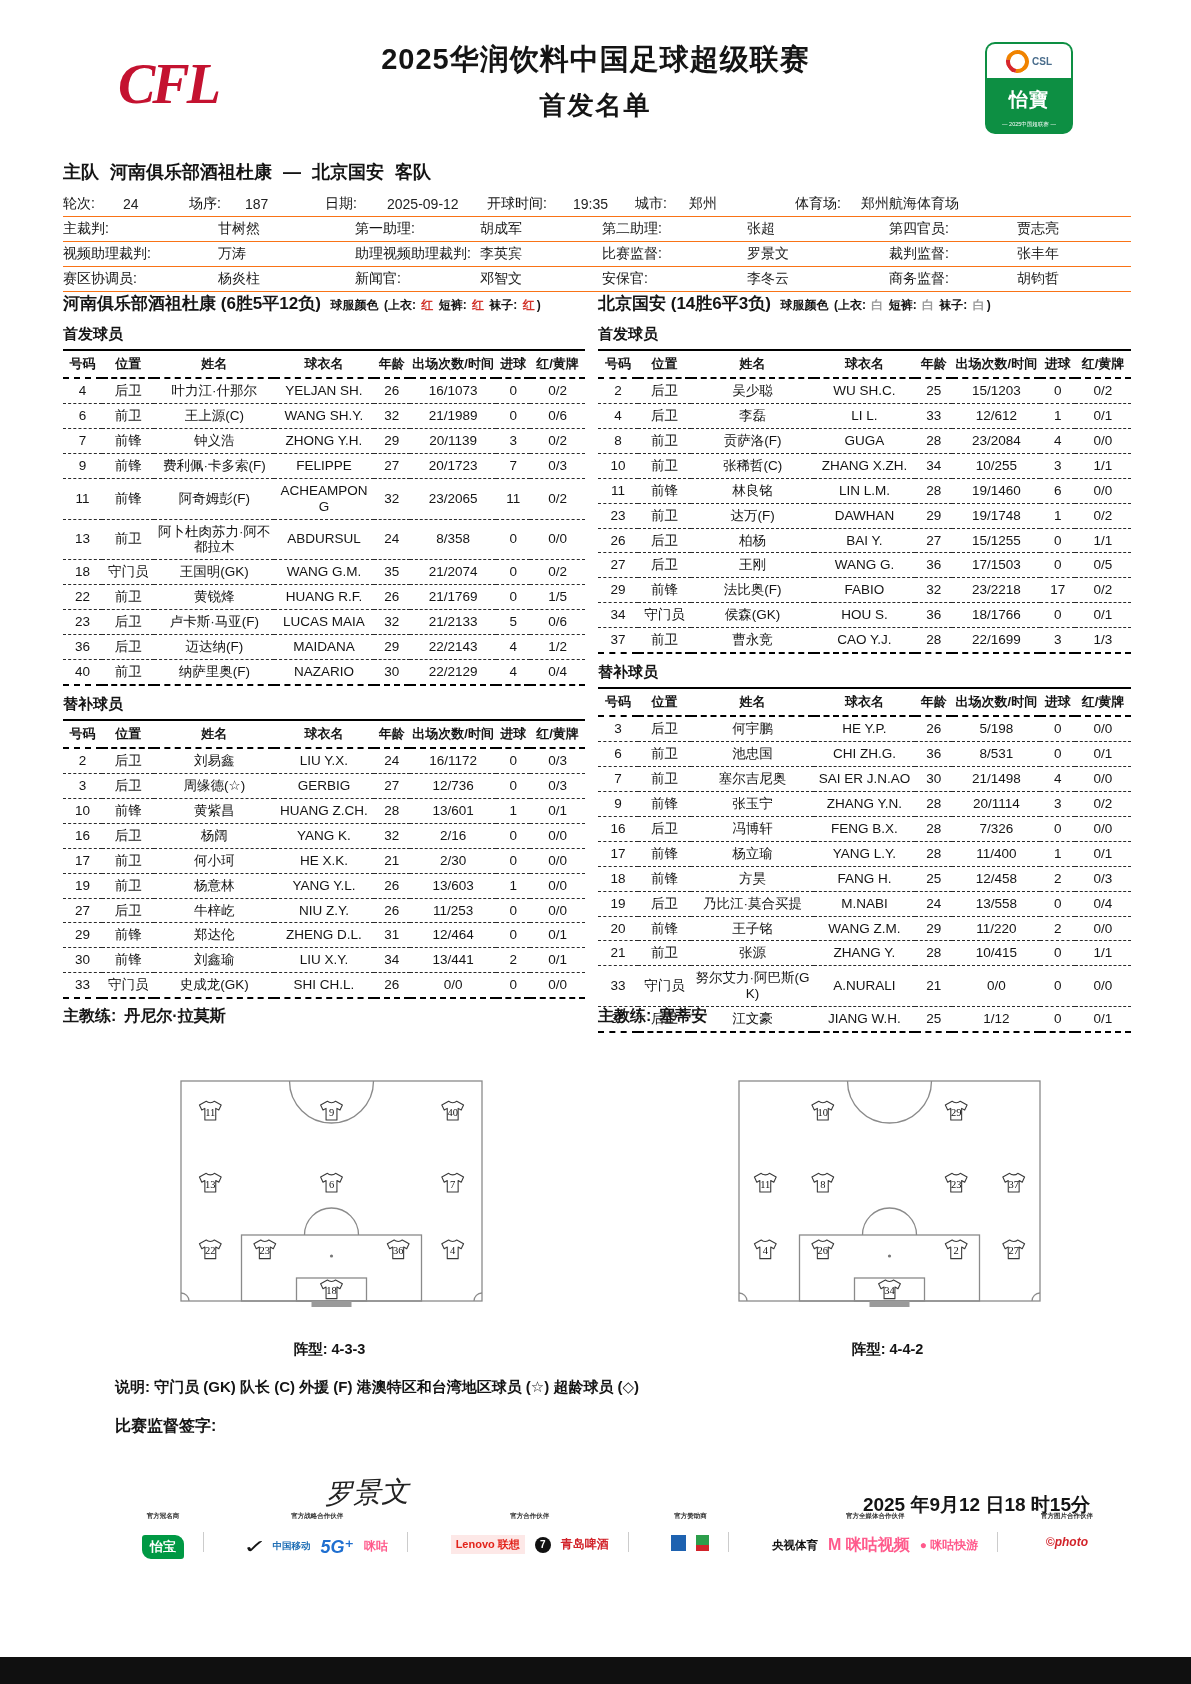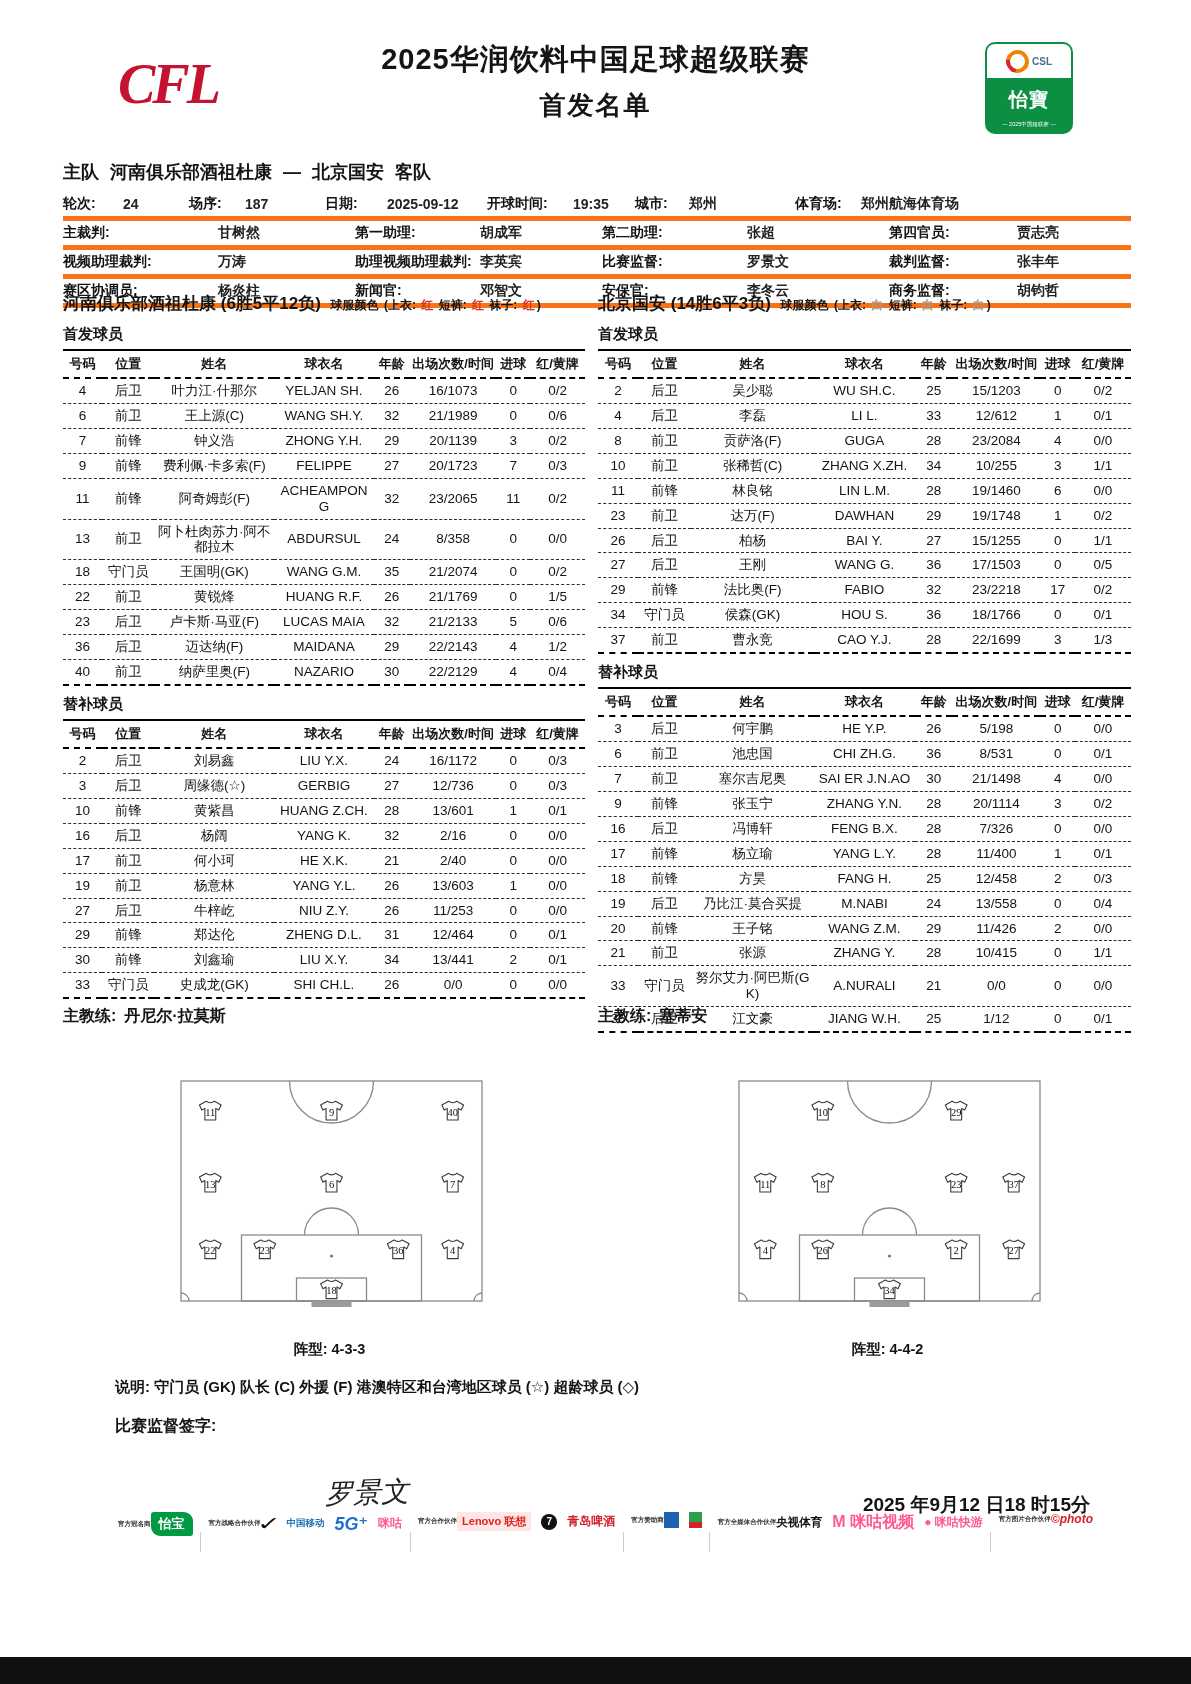--- a/index.html
+++ b/index.html
@@ -20,21 +20,21 @@
          border-left-color:#d7262c;transform:rotate(-35deg);}
   .badge-csl{font-size:10px;font-weight:700;color:#4a6d8c;}
   .badge-mid{flex:1;display:flex;align-items:center;justify-content:center;
          color:#fff;font-size:19px;font-weight:700;letter-spacing:1px;}
   .badge-bottom{color:#fff;font-size:5.5px;text-align:center;padding-bottom:4px;}
 
   
   .match-line{position:absolute;left:63px;top:160px;font-size:18px;font-weight:700;}
   .match-line span{margin-right:6px;}
   .info{position:absolute;left:63px;top:192px;width:1068px;font-size:14px;}
-  .info-row{display:grid;height:24px;align-items:center;border-bottom:5px solid #f97316;font-weight:bold;}
+  .info-row{display:grid;height:24px;align-items:center;border-bottom:1px solid #f97316;}
   .info-row.r0{grid-template-columns:60px 66px 56px 80px 62px 100px 86px 62px 54px 106px 66px 1fr;}
   .info-row.rn{grid-template-columns:155px 137px 125px 122px 145px 142px 128px 1fr;}
   .ival{color:#222;}
 
   
   .cols{position:absolute;left:63px;top:292px;width:1068px;display:flex;gap:13px;}
   .col.home{width:522px;} .col.away{width:533px;}
   .team-head{font-weight:700;font-size:17px;height:24px;white-space:nowrap;}
   .team-head .kit{font-size:12px;margin-left:5px;}
   .team-head .kit span{margin-right:2px;}
@@ -61,21 +61,21 @@
   .legend{position:absolute;left:115px;top:1378px;font-size:15px;font-weight:700;}
   .sig-label{position:absolute;left:115px;top:1416px;font-size:16px;font-weight:700;}
   .sig-name{position:absolute;left:325px;top:1474px;font-size:28px;font-style:italic;
             font-family:"DejaVu Serif","Liberation Serif",serif;color:#222;transform:rotate(-2deg);}
   .datetime{position:absolute;left:770px;top:1492px;width:320px;text-align:right;
             font-size:19px;font-weight:700;}
 
   
   .sponsors{position:absolute;left:118px;top:1512px;width:975px;display:flex;
             align-items:flex-start;justify-content:space-between;}
-  .sp-group{display:flex;flex-direction:row;align-items:center;}
+  .sp-group{display:flex;flex-direction:column;align-items:center;gap:14px;margin-left:24px;}
   .sp-label{font-size:6.5px;color:#333;font-weight:700;white-space:nowrap;}
   .sp-items{display:flex;align-items:center;gap:10px;}
   .sp-sep{width:1px;height:20px;background:#ccc;margin-top:20px;}
   .lg{white-space:nowrap;display:inline-flex;align-items:center;justify-content:center;}
   .lg-yibao{background:#009944;color:#fff;font-weight:700;font-size:13px;padding:3px 8px;
             border-radius:3px 9px 3px 9px;}
   .lg-nike{font-size:19px;font-weight:900;font-style:italic;transform:scaleX(1.5);}
   .lg-cmcc{color:#1f6fb5;font-size:9.5px;font-weight:700;}
   .lg-5g{color:#1f6fd0;font-size:18px;font-weight:800;font-style:italic;}
   .lg-migu{color:#ff5a8c;font-size:12px;font-weight:800;}
@@ -377,21 +377,21 @@
             <td class="c-apps">2/16</td>
             <td class="c-goals">0</td>
             <td class="c-cards">0/0</td>
           </tr>
           <tr>
             <td class="c-no">17</td>
             <td class="c-pos">前卫</td>
             <td class="c-name">何小珂</td>
             <td class="c-jersey">HE X.K.</td>
             <td class="c-age">21</td>
-            <td class="c-apps">2/40</td>
+            <td class="c-apps">2/30</td>
             <td class="c-goals">0</td>
             <td class="c-cards">0/0</td>
           </tr>
           <tr>
             <td class="c-no">19</td>
             <td class="c-pos">前卫</td>
             <td class="c-name">杨意林</td>
             <td class="c-jersey">YANG Y.L.</td>
             <td class="c-age">26</td>
             <td class="c-apps">13/603</td>
@@ -696,21 +696,21 @@
             <td class="c-apps">13/558</td>
             <td class="c-goals">0</td>
             <td class="c-cards">0/4</td>
           </tr>
           <tr>
             <td class="c-no">20</td>
             <td class="c-pos">前锋</td>
             <td class="c-name">王子铭</td>
             <td class="c-jersey">WANG Z.M.</td>
             <td class="c-age">29</td>
-            <td class="c-apps">11/426</td>
+            <td class="c-apps">11/220</td>
             <td class="c-goals">2</td>
             <td class="c-cards">0/0</td>
           </tr>
           <tr>
             <td class="c-no">21</td>
             <td class="c-pos">前卫</td>
             <td class="c-name">张源</td>
             <td class="c-jersey">ZHANG Y.</td>
             <td class="c-age">28</td>
             <td class="c-apps">10/415</td>

